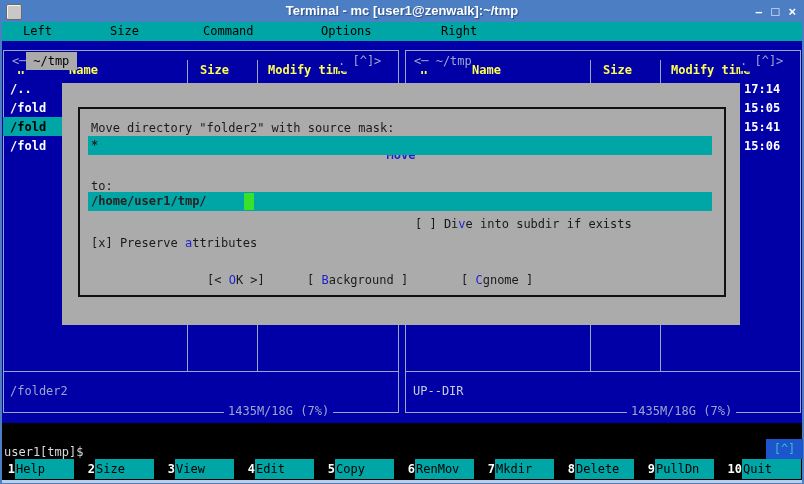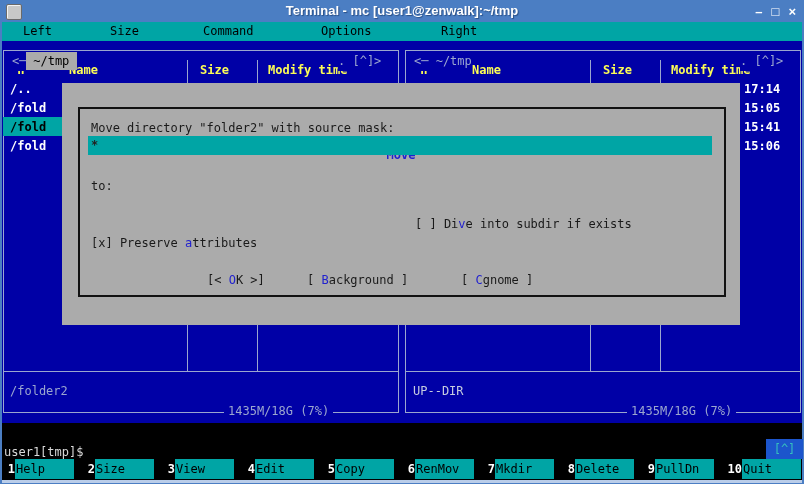--- a/index.html
+++ b/index.html
@@ -127,20 +127,24 @@
     <span class="abs totals" style="left:625px">1435M/18G (7%)</span>
 
     <div id="dialog">
       <div id="dframe"></div>
       <div id="dtitle"><span>Move</span></div>
       <span class="abs dtext" style="left:29px;top:36px">Move directory "folder2" with source mask:</span>
       <div class="dinput" style="top:53px">
         <span class="abs" style="left:3px;font-weight:bold">*</span>
       </div>
       <span class="abs dtext" style="left:29px;top:94px">to:</span>
+      <div class="dinput" style="top:109px">
+        <span class="abs destpath" style="left:3px">/home/user1/tmp/</span>
+        <span id="cursor" style="left:156px"></span>
+      </div>
       <span class="abs dtext" style="left:29px;top:151px"><span>[x] Preserve </span><span class="hk">a</span><span>ttributes</span></span>
       <span class="abs dtext" style="left:353px;top:132px"><span>[ ] Di</span><span class="hk">v</span><span>e into subdir if exists</span></span>
       <span class="abs dtext" style="left:145px;top:188px"><span>[&lt; </span><span class="hk">O</span><span>K &gt;]</span></span>
       <span class="abs dtext" style="left:245px;top:188px"><span>[ </span><span class="hk">B</span><span>ackground ]</span></span>
       <span class="abs dtext" style="left:399px;top:188px"><span>[ </span><span class="hk">C</span><span>gnome ]</span></span>
     </div>
 
     <span class="abs" id="promptline">user1[tmp]$</span>
     <div id="scrollind">[^]</div>
 

